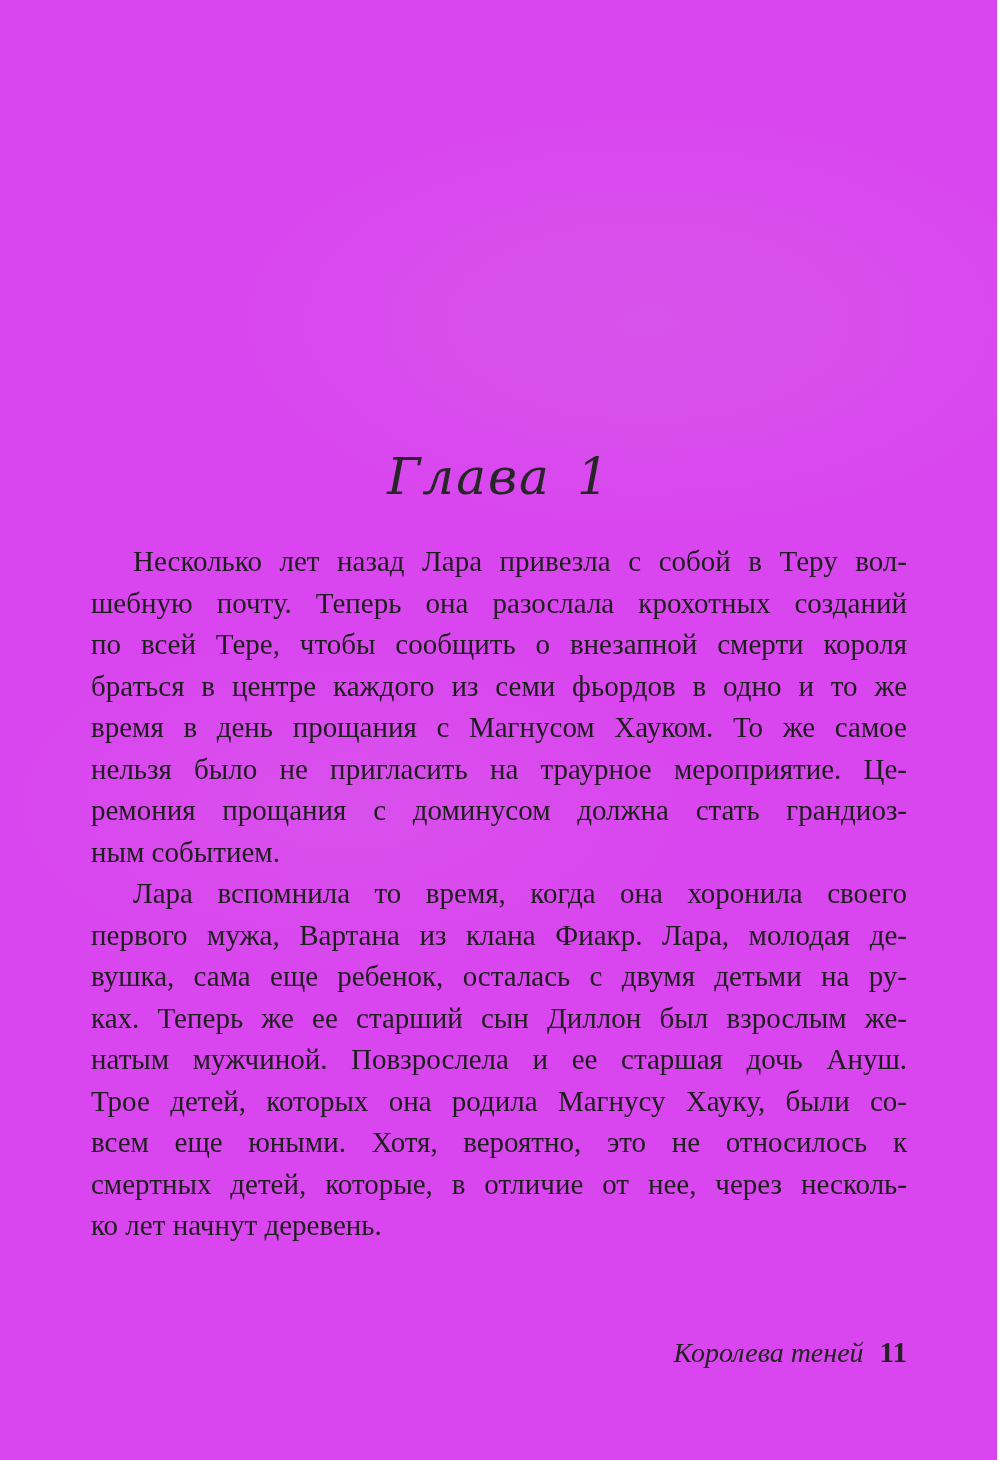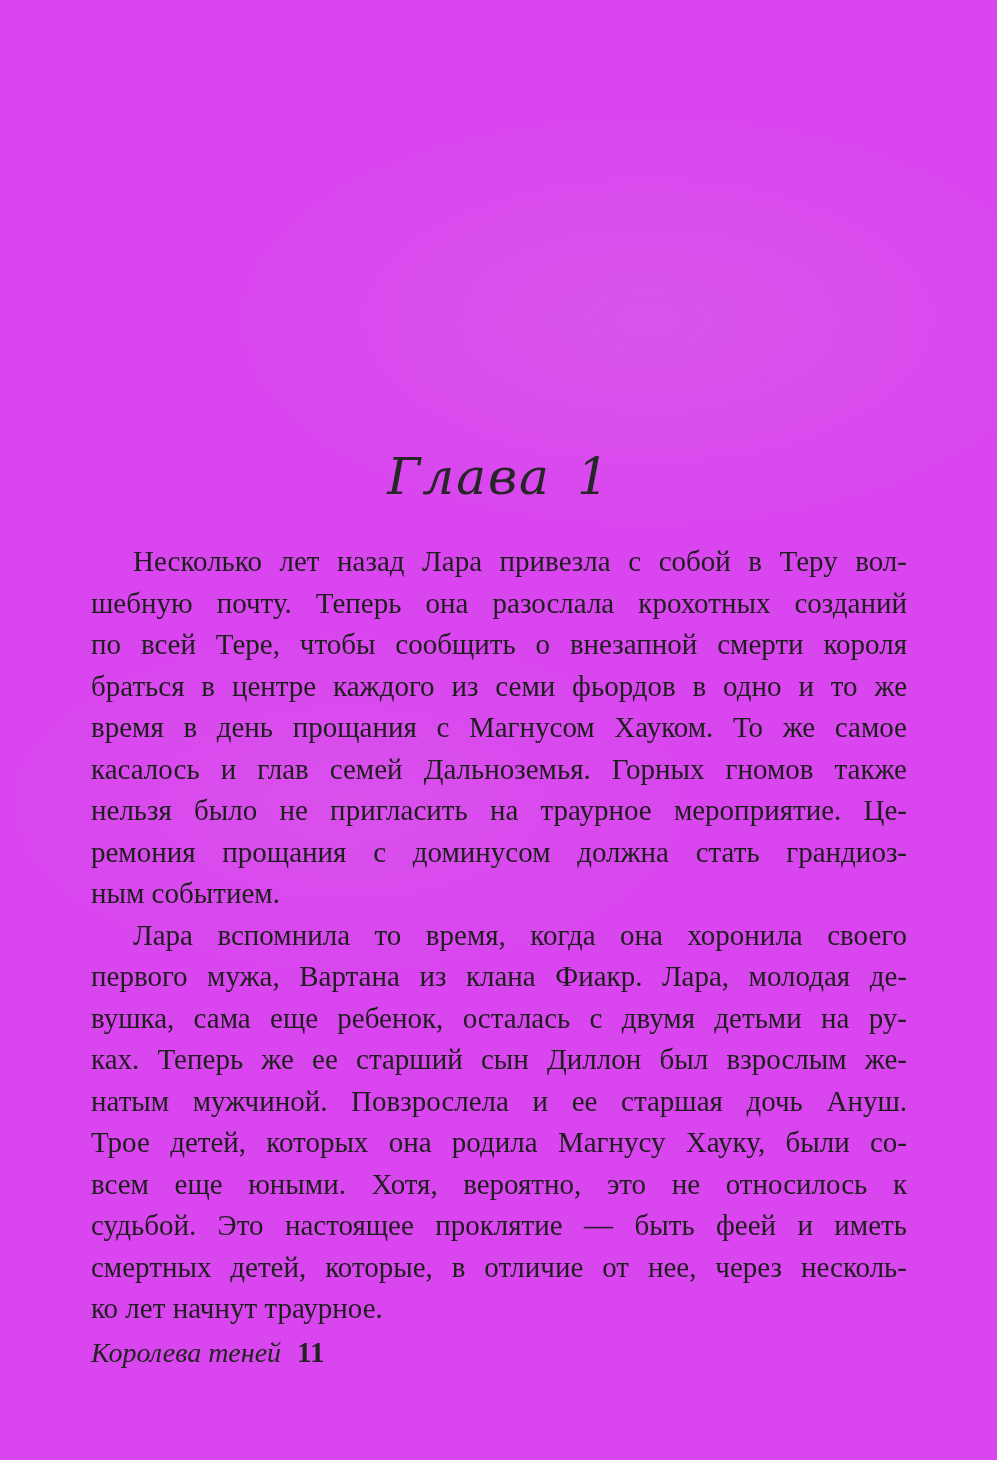--- a/index.html
+++ b/index.html
@@ -57,21 +57,21 @@
     white-space: normal;
     margin-top: 6px;
   }
   .line.first { text-indent: 42px; }
   .line.last  { text-align-last: left; }
   .page-footer {
     position: absolute;
     top: 1336px;
     left: 91px;
     width: 816px;
-    text-align: left;
+    text-align: right;
     font-size: 28px;
     color: #222222;
   }
   .book-title {
     font-style: italic;
     font-family: "Liberation Serif", serif;
   }
   .page-number {
     font-weight: bold;
     margin-left: 16px;
@@ -88,37 +88,35 @@
   </div>
 
   <div class="body-text">
 
     <div>
       <div class="line first">Несколько лет назад Лара привезла с собой в Теру вол-</div>
       <div class="line">шебную почту. Теперь она разослала крохотных созданий</div>
       <div class="line">по всей Тере, чтобы сообщить о внезапной смерти короля</div>
       <div class="line">браться в центре каждого из семи фьордов в одно и то же</div>
       <div class="line">время в день прощания с Магнусом Хауком. То же самое</div>
-      <div class="line">касалось и глав семей Дальноземья. Горных гномов также</div>
       <div class="line">нельзя было не пригласить на траурное мероприятие. Це-</div>
       <div class="line">ремония прощания с доминусом должна стать грандиоз-</div>
       <div class="line last">ным событием.</div>
     </div>
 
     <div>
       <div class="line first">Лара вспомнила то время, когда она хоронила своего</div>
       <div class="line">первого мужа, Вартана из клана Фиакр. Лара, молодая де-</div>
       <div class="line">вушка, сама еще ребенок, осталась с двумя детьми на ру-</div>
       <div class="line">ках. Теперь же ее старший сын Диллон был взрослым же-</div>
       <div class="line">натым мужчиной. Повзрослела и ее старшая дочь Ануш.</div>
       <div class="line">Трое детей, которых она родила Магнусу Хауку, были со-</div>
       <div class="line">всем еще юными. Хотя, вероятно, это не относилось к</div>
-      <div class="line">судьбой. Это настоящее проклятие — быть феей и иметь</div>
       <div class="line">смертных детей, которые, в отличие от нее, через несколь-</div>
-      <div class="line last">ко лет начнут траурное.</div>
+      <div class="line last">ко лет начнут деревень.</div>
     </div>
 
   </div>
 
   <div class="page-footer">
     <span class="book-title">Королева теней</span><span class="page-number">11</span>
   </div>
 
 </div>
 

